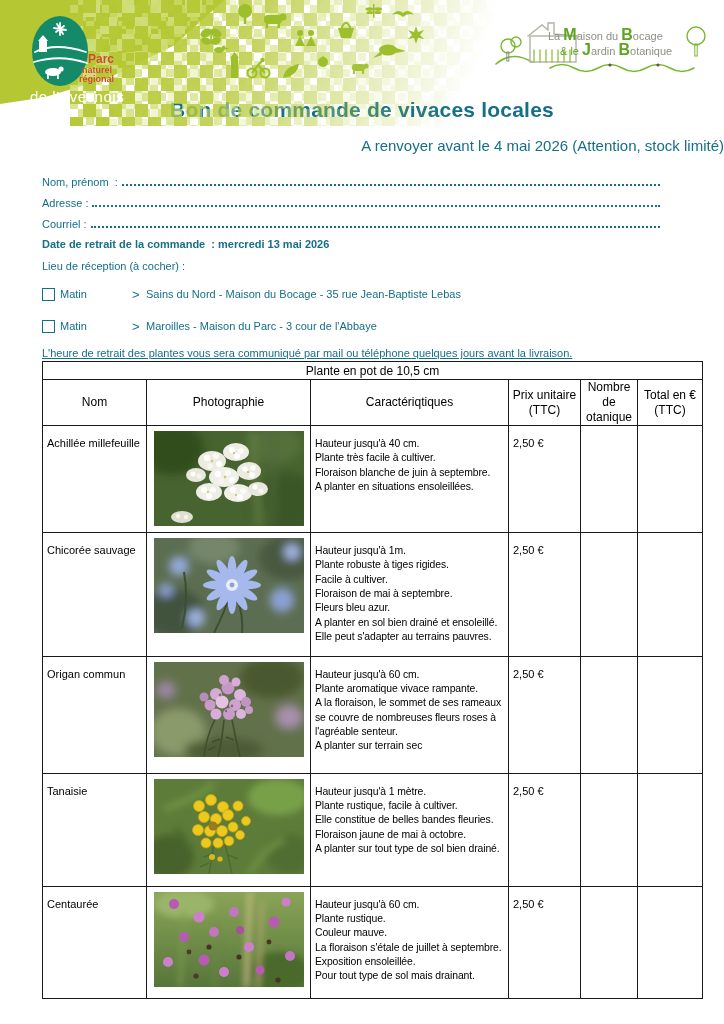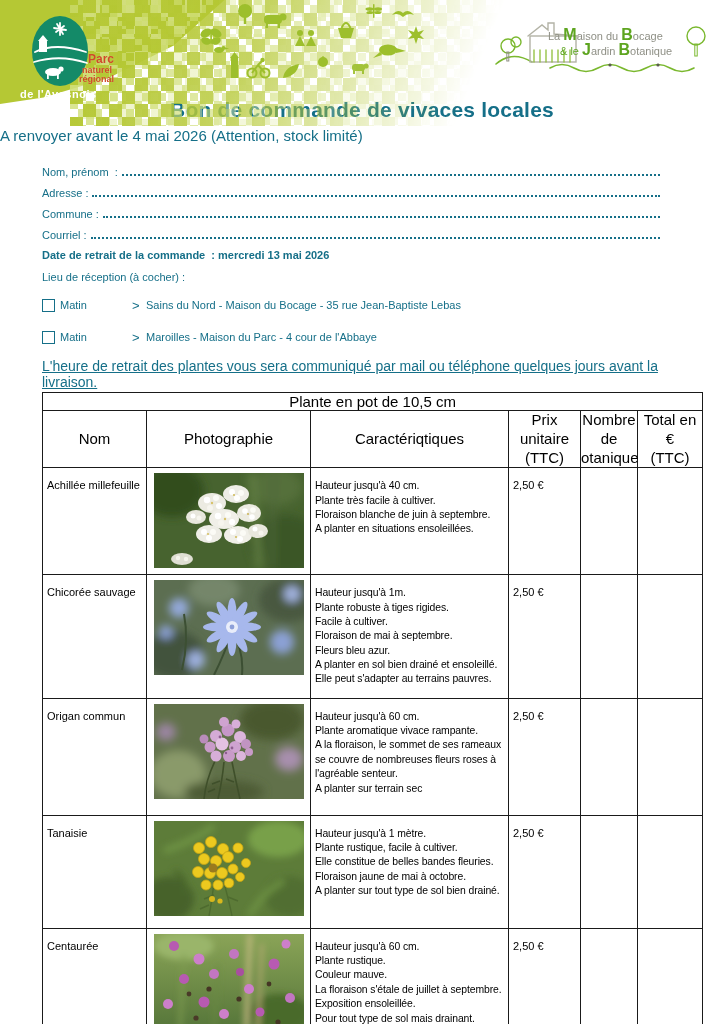--- a/index.html
+++ b/index.html
@@ -30,58 +30,58 @@
   }
   .band-icons { position:absolute; left:0; top:0; width:724px; height:130px; pointer-events:none; }
 
   
   .parc-logo { position:absolute; left:20px; top:10px; width:116px; height:100px; }
   .parc-logo svg { position:absolute; left:10px; top:4px; }
   .parc-name { position:absolute; color:#cf4b28; font-weight:bold; line-height:1; text-shadow:0 0 1px rgba(255,255,255,.3); }
   .parc-name.l1 { left:68px; top:43px; font-size:12px; }
   .parc-name.l2 { left:62px; top:56px; font-size:9px; }
   .parc-name.l3 { left:59px; top:65px; font-size:9px; }
-  .parc-avesnois { position:absolute; left:0; top:78px; width:112px; color:#fff; font-weight:bold; font-size:11px; letter-spacing:.5px; }
+  .parc-avesnois { position:absolute; left:10px; top:78px; width:112px; color:#fff; font-weight:normal; font-size:15px; letter-spacing:.5px; }
 
   
   .bocage-logo { position:absolute; left:492px; top:20px; width:222px; height:64px; }
   .bocage-logo svg { position:absolute; left:0; top:0; }
   .bocage-text { position:absolute; left:56px; top:8px; width:166px; color:#8f9086; font-size:11px; line-height:14px; white-space:nowrap; }
   .bocage-text .cap { color:#5ea520; font-size:16px; font-weight:bold; }
   .bocage-text .amp { color:#5ea520; }
   .bocage-line2 { margin-left:12px; }
 
   
   .title-main { text-align:center; color:#156f88; font-size:21px; font-weight:bold; margin-top:2px; letter-spacing:.2px; }
-  .title-sub  { text-align:left; color:#156f88; font-size:15px; font-weight:normal; margin-top:5px; }
+  .title-sub  { text-align:right; color:#156f88; font-size:15px; font-weight:normal; margin-top:15px; }
 
   
   .fields { margin:14px 64px 0 42px; }
   .field-row { display:flex; align-items:flex-end; height:21px;justify-content:center; }
   .field-label { color:#156f88; font-size:11px; white-space:pre; padding-bottom:1px; }
   .field-dots { flex:1; border-bottom:2px dotted #156f88; margin-left:4px; margin-bottom:3px; height:1px; }
 
   
   .pickup { margin:7px 42px 0 42px; color:#156f88; font-size:11px; }
   .date-line { font-weight:bold; white-space:pre-wrap; }
   .lieu-line { margin-top:10px; }
   .opt-row { display:flex; align-items:center; margin-top:12px; height:20px; }
   .checkbox { width:13px; height:13px; border:1.5px solid #156f88; background:#fff; display:inline-block; }
   .opt-time { margin-left:5px; width:72px; }
   .opt-arrow { width:14px; font-size:13px; }
   .opt-place { }
-  .note-line { margin-top:11px; text-decoration:underline; font-size:14px; }
+  .note-line { margin-top:11px; text-decoration:underline; font-size:11px; }
 
   
   table { border-collapse:collapse; table-layout:fixed; width:660px; margin:2px 0 0 42px;
           border:1.5px solid #1a1a1a; font-size:11px; }
   col.c-nom{width:104px} col.c-photo{width:164px} col.c-carac{width:198px}
   col.c-prix{width:72px} col.c-nb{width:57px} col.c-tot{width:65px}
   th, td { border:1px solid #1a1a1a; }
-  th { font-weight:normal; font-size:15px; text-align:center; }
+  th { font-weight:normal; font-size:12px; text-align:center; }
   .caption-row th { height:18px; }
   .head-row th { height:33px; white-space:pre-line; line-height:1.25; vertical-align:middle; }
   td { vertical-align:top; padding:11px 4px; }
   td.photo-cell { text-align:center; padding:5px 0 0 0; }
   td .desc { white-space:pre-line; font-size:10.4px; line-height:1.38; letter-spacing:-0.1px; }
   tr.r0 td{height:107px} tr.r1 td{height:120px} tr.r2 td{height:117px}
   tr.r3 td{height:113px} tr.r4 td{height:112px}
   .photo { width:150px; height:95px; display:inline-block; }
   .name-cell, .price-cell { font-size:11px; }
 </style>
@@ -225,44 +225,40 @@
 <section class="fields">
   <div class="field-row">
     <span class="field-label">Nom, prénom  :</span>
     <span class="field-dots"></span>
   </div>
   <div class="field-row">
     <span class="field-label">Adresse :</span>
     <span class="field-dots"></span>
   </div>
   <div class="field-row">
-    <span class="field-label">Commune :</span>
-    <span class="field-dots"></span>
-  </div>
-  <div class="field-row">
     <span class="field-label">Courriel :</span>
     <span class="field-dots"></span>
   </div>
 </section>
 
 <section class="pickup">
   <p class="date-line">Date de retrait de la commande  : mercredi 13 mai 2026</p>
   <p class="lieu-line">Lieu de réception (à cocher) :</p>
 
   <div class="opt-row">
     <span class="checkbox"></span>
     <span class="opt-time">Matin</span>
     <span class="opt-arrow">&gt;</span>
     <span class="opt-place">Sains du Nord -  Maison du Bocage  -  35 rue Jean-Baptiste Lebas</span>
   </div>
   <div class="opt-row">
     <span class="checkbox"></span>
     <span class="opt-time">Matin</span>
     <span class="opt-arrow">&gt;</span>
-    <span class="opt-place">Maroilles -  Maison du Parc  -  4 cour de l'Abbaye</span>
+    <span class="opt-place">Maroilles -  Maison du Parc  -  3 cour de l'Abbaye</span>
   </div>
 
   <p class="note-line">L'heure de retrait des plantes vous sera communiqué par mail ou téléphone quelques jours avant la livraison.</p>
 </section>
 
 <table>
   <colgroup>
       <col class="c-nom">
       <col class="c-photo">
       <col class="c-carac">

